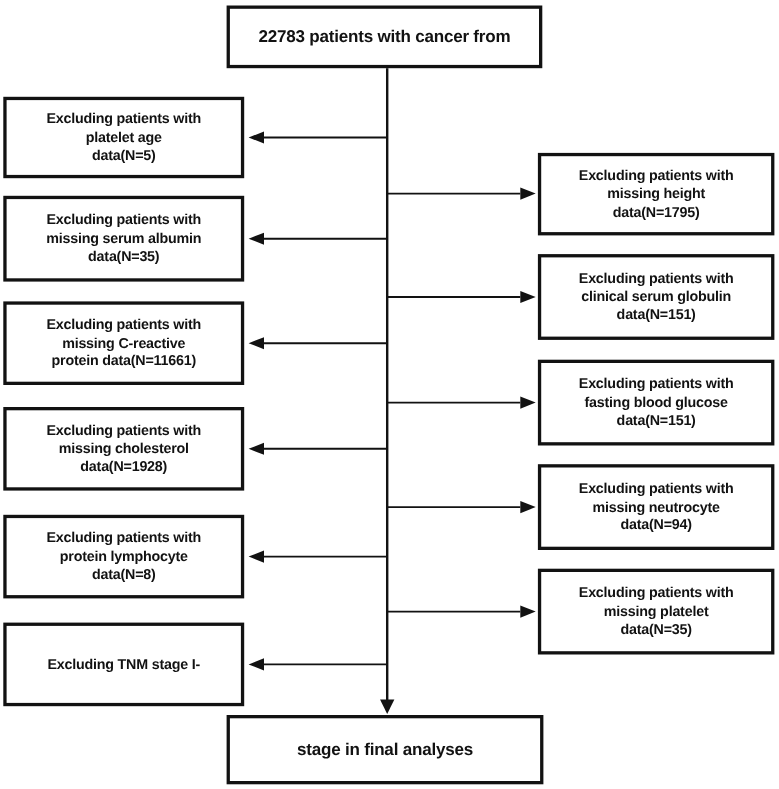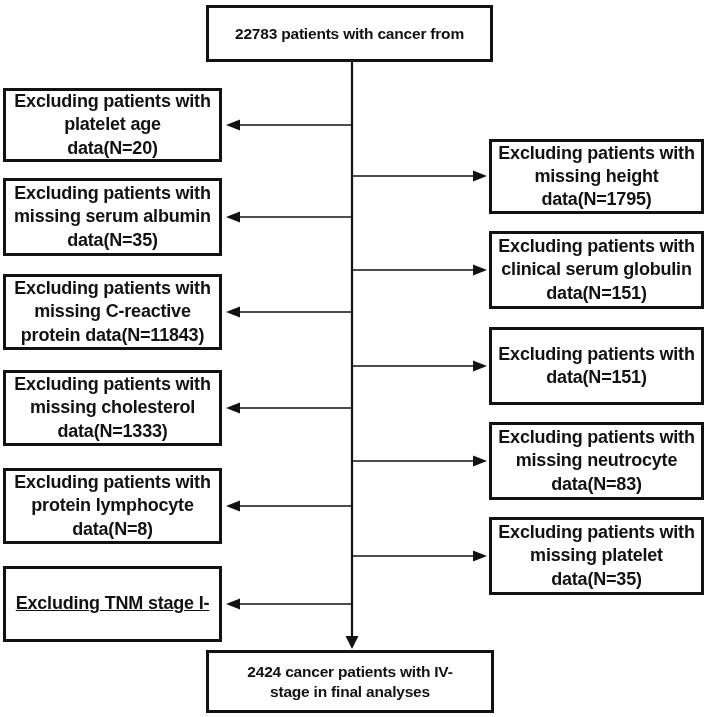--- a/index.html
+++ b/index.html
@@ -18,21 +18,21 @@
     position:absolute;
     box-sizing:border-box;
     border:3px solid #121212;
     background:#ffffff;
     display:flex;
     flex-direction:column;
     justify-content:center;
     align-items:center;
     text-align:center;
     font-weight:700;
-    font-size:18px;
+    font-size:13px;
     line-height:1.28;
     letter-spacing:-0.2px;
   }
   .box .ln{white-space:nowrap;}
   .box.main{font-size:15.5px;}
 </style>
 </head>
 <body>
 
 <div class="canvas">
@@ -76,78 +76,78 @@
     <polygon points="487,556 473,550.5 473,561.5"></polygon>
   </svg>
 
   <div class="box main" style="left:206px;top:5px;width:287px;height:57px;">
     <div class="ln">22783 patients with cancer from</div>
   </div>
 
   <div class="box" style="left:3px;top:88px;width:219px;height:74px;">
     <div class="ln">Excluding patients with</div>
     <div class="ln">platelet age</div>
-    <div class="ln">data(N=20)</div>
+    <div class="ln">data(N=5)</div>
   </div>
 
   <div class="box" style="left:3px;top:178px;width:219px;height:78px;">
     <div class="ln">Excluding patients with</div>
     <div class="ln">missing serum albumin</div>
     <div class="ln">data(N=35)</div>
   </div>
 
   <div class="box" style="left:3px;top:274px;width:219px;height:76px;">
     <div class="ln">Excluding patients with</div>
     <div class="ln">missing C-reactive</div>
-    <div class="ln">protein data(N=11843)</div>
+    <div class="ln">protein data(N=11661)</div>
   </div>
 
   <div class="box" style="left:3px;top:370px;width:219px;height:76px;">
     <div class="ln">Excluding patients with</div>
     <div class="ln">missing cholesterol</div>
-    <div class="ln">data(N=1333)</div>
+    <div class="ln">data(N=1928)</div>
   </div>
 
   <div class="box" style="left:3px;top:468px;width:219px;height:76px;">
     <div class="ln">Excluding patients with</div>
     <div class="ln">protein lymphocyte</div>
     <div class="ln">data(N=8)</div>
   </div>
 
-  <div class="box" style="left:3px;top:566px;width:219px;height:76px;text-decoration:underline;">
+  <div class="box" style="left:3px;top:566px;width:219px;height:76px;">
     <div class="ln">Excluding TNM stage I-</div>
   </div>
 
   <div class="box" style="left:489px;top:139px;width:215px;height:75px;">
     <div class="ln">Excluding patients with</div>
     <div class="ln">missing height</div>
     <div class="ln">data(N=1795)</div>
   </div>
 
   <div class="box" style="left:489px;top:231px;width:215px;height:78px;">
     <div class="ln">Excluding patients with</div>
     <div class="ln">clinical serum globulin</div>
     <div class="ln">data(N=151)</div>
   </div>
 
   <div class="box" style="left:489px;top:327px;width:215px;height:78px;">
     <div class="ln">Excluding patients with</div>
+    <div class="ln">fasting blood glucose</div>
     <div class="ln">data(N=151)</div>
   </div>
 
   <div class="box" style="left:489px;top:422px;width:215px;height:78px;">
     <div class="ln">Excluding patients with</div>
     <div class="ln">missing neutrocyte</div>
-    <div class="ln">data(N=83)</div>
+    <div class="ln">data(N=94)</div>
   </div>
 
   <div class="box" style="left:489px;top:517px;width:215px;height:78px;">
     <div class="ln">Excluding patients with</div>
     <div class="ln">missing platelet</div>
     <div class="ln">data(N=35)</div>
   </div>
 
   <div class="box main" style="left:206px;top:650px;width:288px;height:63px;">
-    <div class="ln">2424 cancer patients with IV-</div>
     <div class="ln">stage in final analyses</div>
   </div>
 
 </div>
 
 </body></html>

